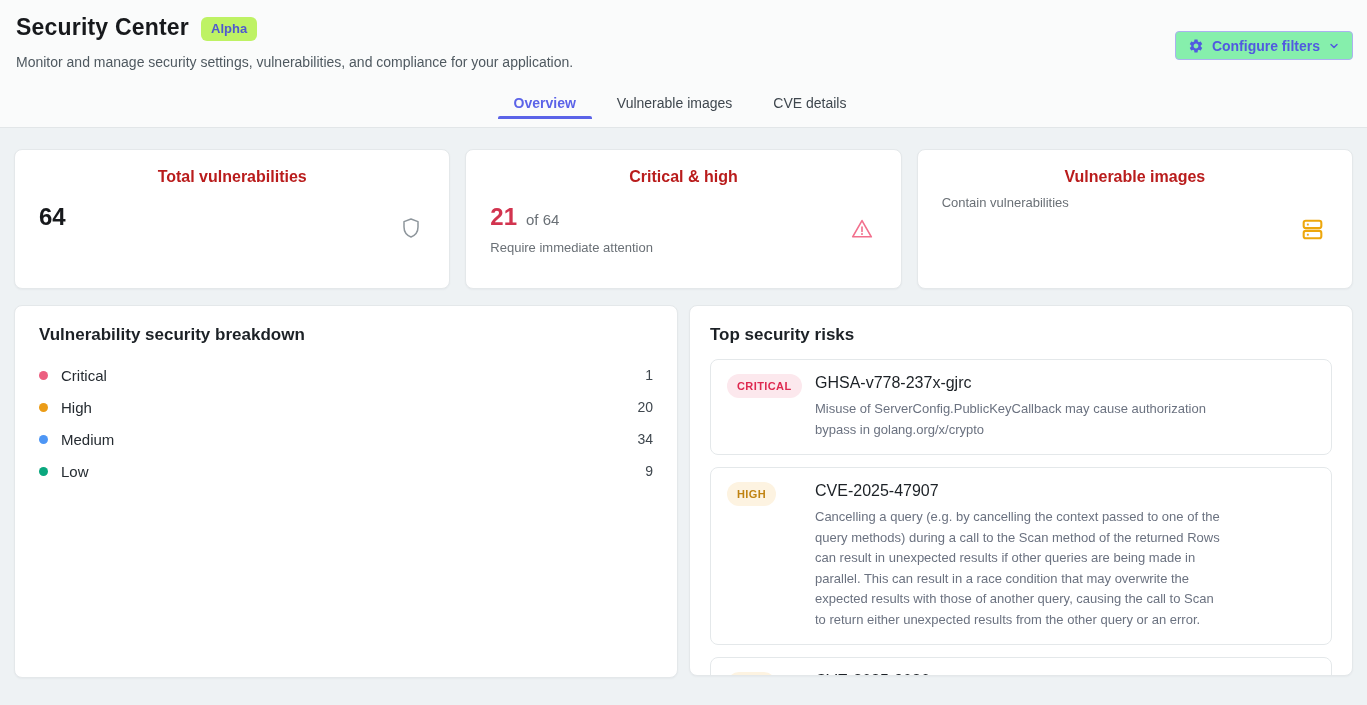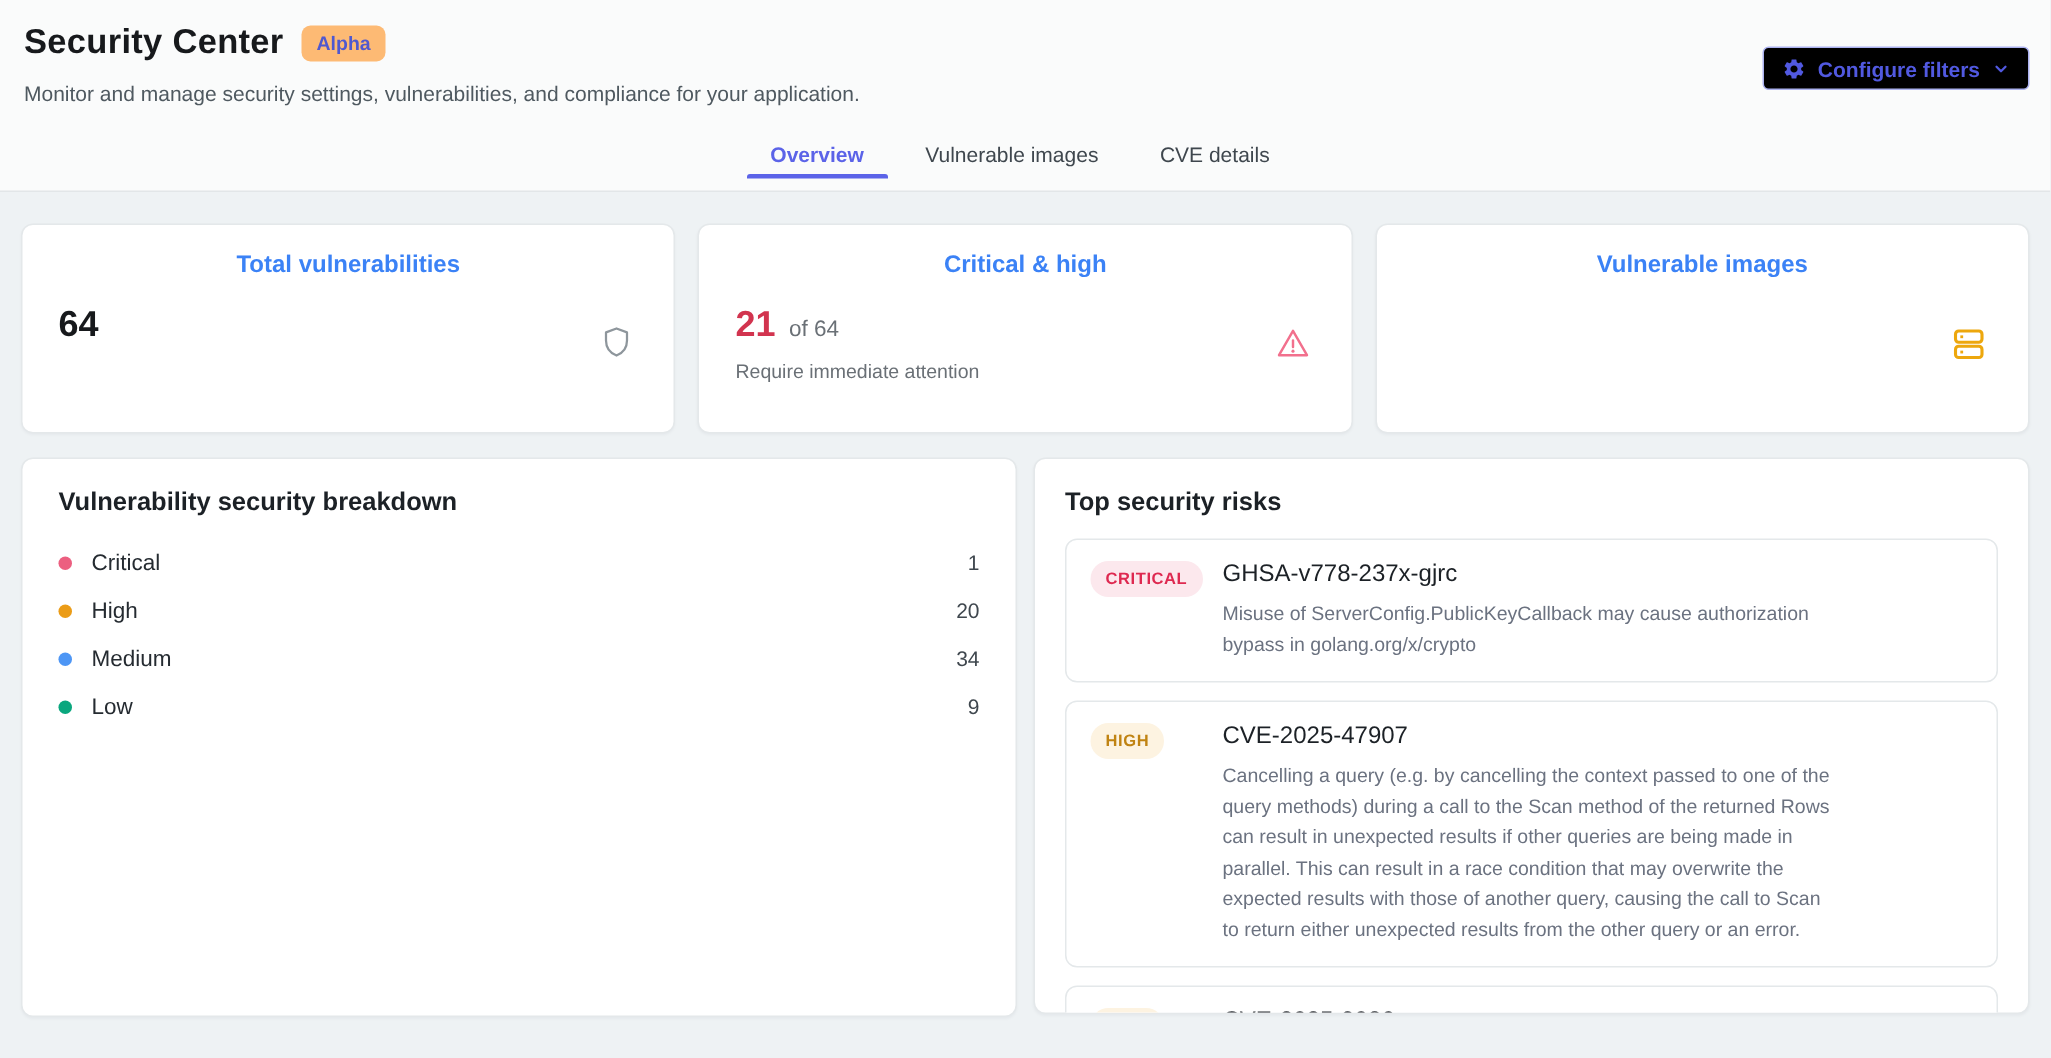--- a/index.html
+++ b/index.html
@@ -13,28 +13,28 @@
   .header {
     background: #fafbfb;
     border-bottom: 1px solid #e2e6e8;
     height: 128px;
     position: relative;
     padding: 14px 14px 0 16px;
   }
   .title-row { display: flex; align-items: flex-end; gap: 12px; }
   .page-title { font-size: 23px; font-weight: 700; letter-spacing: .2px; color: #17191c; }
   .alpha-badge {
-    background: #fdba74; color: #4f58d0; font-size: 13px; font-weight: 600;
+    background: #bef264; color: #4f58d0; font-size: 13px; font-weight: 600;
     padding: 4px 10px; border-radius: 6px; line-height: 1.2;
   }
   .subtitle { margin-top: 13px; font-size: 14px; color: #4f5960; }
   .configure-btn {
     position: absolute; right: 14px; top: 31px;
     display: inline-flex; align-items: center; gap: 8px;
-    background: #000000; border: 1px solid #abb1ef; border-radius: 4px;
+    background: #86efac; border: 1px solid #abb1ef; border-radius: 4px;
     color: #5159e0; font-size: 14px; font-weight: 700;
     padding: 6px 12px; height: 29px; cursor: pointer;
     font-family: inherit;
   }
   .configure-btn svg { display: block; }
   .tabs { display: flex; margin-top: 16px; height: 33px; justify-content: center; }
   .tab {
     position: relative; padding: 0 16px; font-size: 14px; color: #3f474e;
     display: flex; align-items: center; cursor: pointer; margin-right: 9px;
   }
@@ -44,21 +44,21 @@
     height: 3px; background: #5b63e8; border-radius: 2px 2px 0 0;
   }
   
   .content { padding: 21px 14px 0 14px; }
   .stat-row { display: flex; gap: 15px; }
   .stat-card {
     flex: 1; background: #fff; border: 1px solid #e4e8ea; border-radius: 8px;
     height: 140px; position: relative; padding: 18px 24px;
     box-shadow: 0 1px 2px rgba(16,24,40,.04);
   }
-  .stat-title { text-align: center; font-size: 16px; font-weight: 700; color: #3b82f6; }
+  .stat-title { text-align: center; font-size: 16px; font-weight: 700; color: #b91c1c; }
   .stat-value-row { margin-top: 17px; display: flex; align-items: baseline; gap: 9px; }
   .stat-value { font-size: 24px; font-weight: 700; color: #17191c; }
   .stat-value.red { color: #d2344f; }
   .stat-value.amber { color: #d9910e; }
   .stat-suffix { font-size: 15px; color: #6a7076; }
   .stat-sub { margin-top: 9px; font-size: 13px; color: #6a7076; }
   .stat-icon { position: absolute; right: 26px; top: 66px; }
   
   .panel-row { display: flex; gap: 11px; margin-top: 16px; }
   .panel {
@@ -152,20 +152,21 @@
         <svg width="26" height="26" viewBox="0 0 24 24" fill="none">
             <path d="M12 4.2 L20.6 19.2 H3.4 Z" stroke="#f2708d" stroke-width="1.5" stroke-linejoin="round"></path>
             <line x1="12" y1="10.2" x2="12" y2="14.2" stroke="#f2708d" stroke-width="1.5" stroke-linecap="round"></line>
             <circle cx="12" cy="16.7" r="0.95" fill="#f2708d"></circle>
           </svg>
       </span>
     </div>
 
     <div class="stat-card">
       <div class="stat-title">Vulnerable images</div>
+      <div class="stat-sub">Contain vulnerabilities</div>
       <span class="stat-icon">
         <svg width="27" height="27" viewBox="0 0 26 26" fill="none">
             <rect x="4.5" y="4.5" width="17" height="7.2" rx="2" stroke="#eda70d" stroke-width="2"></rect>
             <rect x="4.5" y="14.3" width="17" height="7.2" rx="2" stroke="#eda70d" stroke-width="2"></rect>
             <rect x="7.6" y="7.3" width="1.8" height="1.8" fill="#eda70d"></rect>
             <rect x="7.6" y="17.1" width="1.8" height="1.8" fill="#eda70d"></rect>
           </svg>
       </span>
     </div>
   </div>

